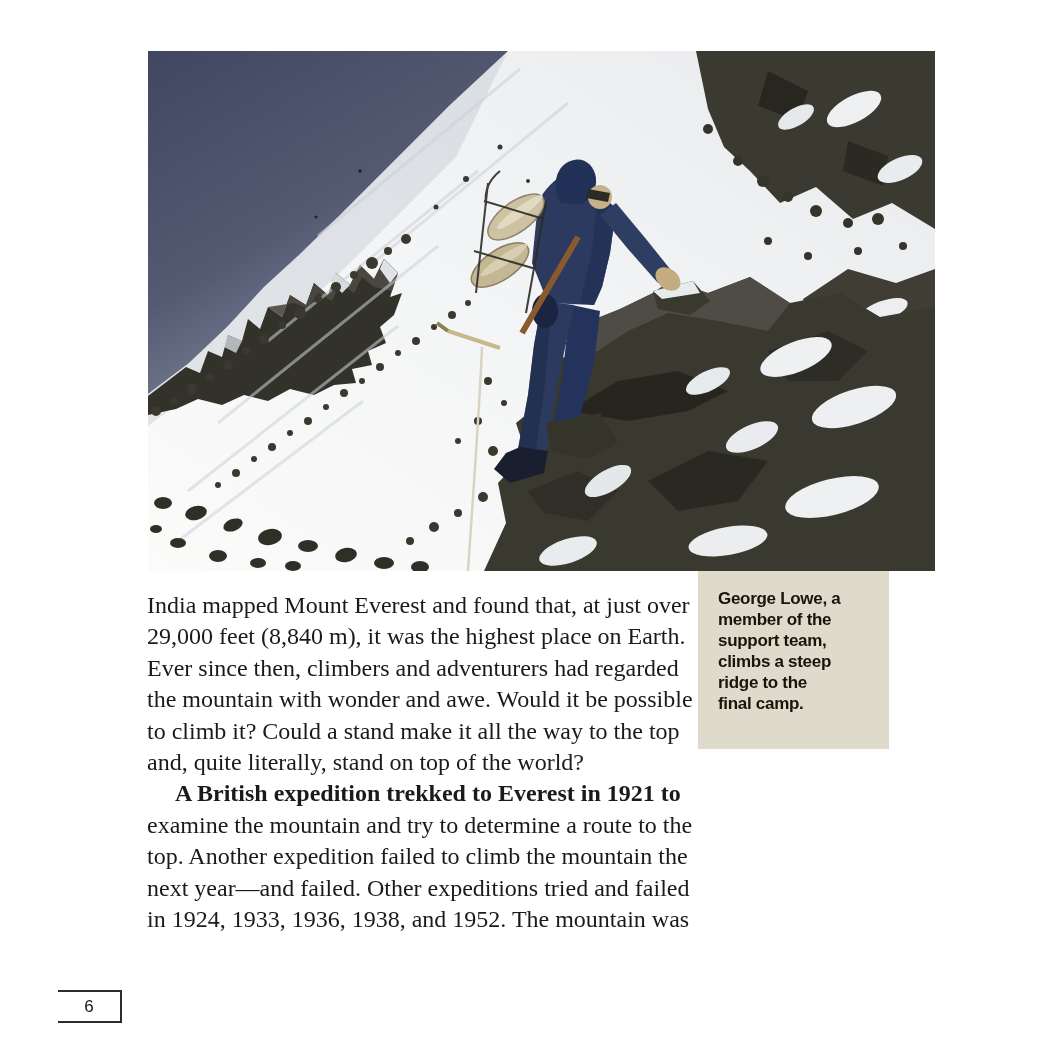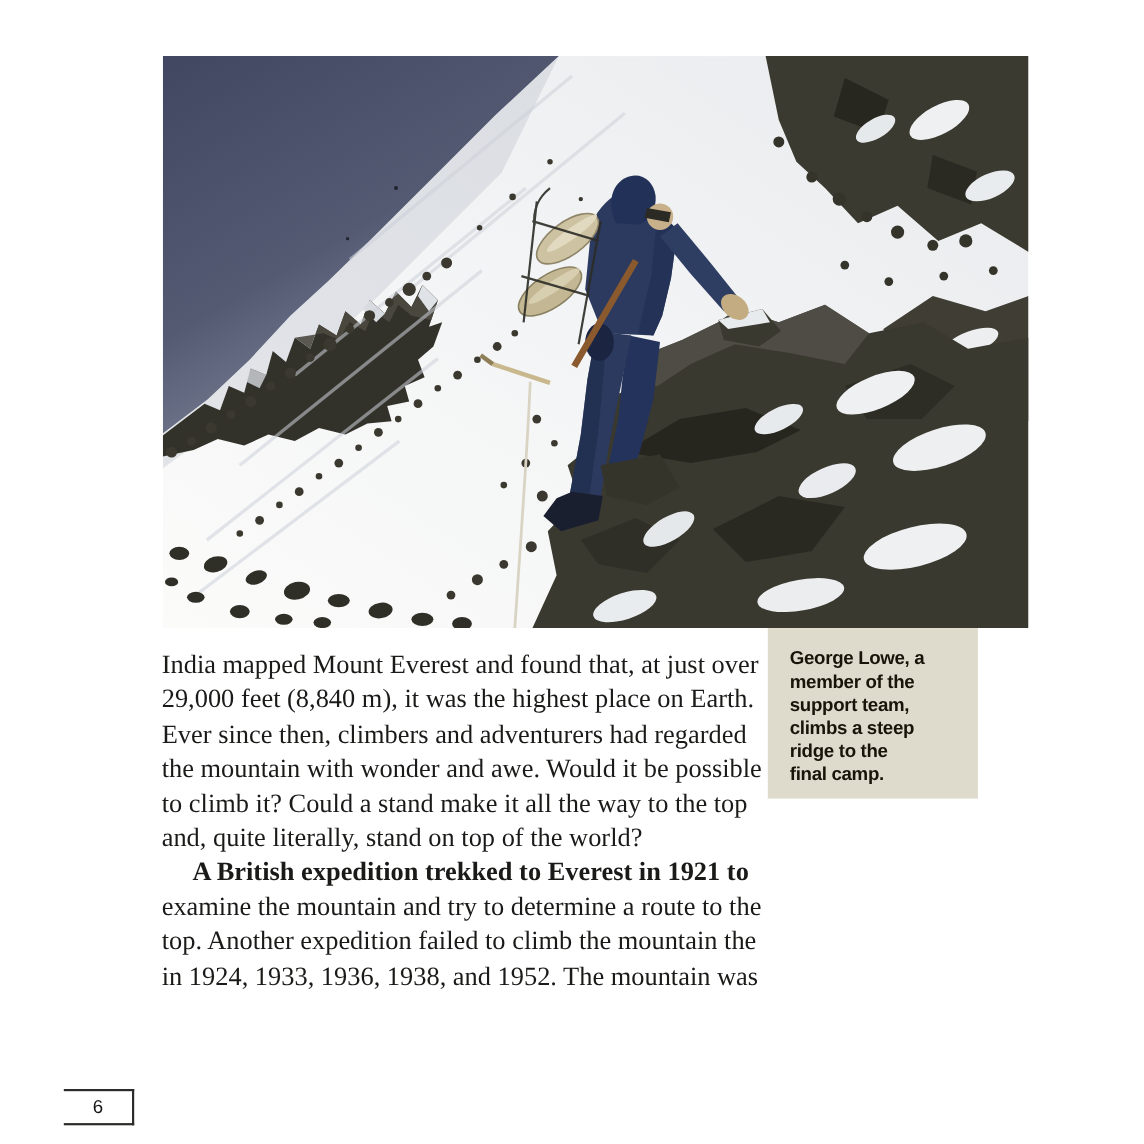--- a/index.html
+++ b/index.html
@@ -6,21 +6,21 @@
   html,body { background:#ffffff; }
   .page {
     position:relative; width:1040px; height:1040px; background:#ffffff;
     overflow:hidden; font-family:"Liberation Serif","DejaVu Serif",serif;
   }
   .photo {
     position:absolute; left:148px; top:51px; width:787px; height:520px;
   }
   .photo svg { display:block; width:100%; height:100%; }
   .caption-box {
-    position:absolute; left:698px; top:571px; width:191px; height:155px;
+    position:absolute; left:698px; top:571px; width:191px; height:178px;
     background:#dedbcc; padding:17px 12px 0 20px;
   }
   .caption-box .line {
     font-family:"Liberation Sans","DejaVu Sans",sans-serif;
     font-weight:700; font-size:17px; line-height:21px;
     letter-spacing:-0.3px; color:#181408; white-space:nowrap;
   }
   .body-text {
     position:absolute; left:147px; top:590px; width:500px;
     font-size:24px; line-height:31.4px; color:#1a1a18;
@@ -254,20 +254,21 @@
         <div class="line">29,000 feet (8,840 m), it was the highest place on Earth.</div>
         <div class="line">Ever since then, climbers and adventurers had regarded</div>
         <div class="line">the mountain with wonder and awe. Would it be possible</div>
         <div class="line">to climb it? Could a stand make it all the way to the top</div>
         <div class="line">and, quite literally, stand on top of the world?</div>
       </div>
     <div class="para indent-first">
         <div class="line">A British expedition trekked to Everest in 1921 to</div>
         <div class="line">examine the mountain and try to determine a route to the</div>
         <div class="line">top. Another expedition failed to climb the mountain the</div>
+        <div class="line">next year—and failed. Other expeditions tried and failed</div>
         <div class="line">in 1924, 1933, 1936, 1938, and 1952. The mountain was</div>
       </div>
   </main>
 
   <div class="page-number-box">
     <span>6</span>
   </div>
 
 </div>
 

